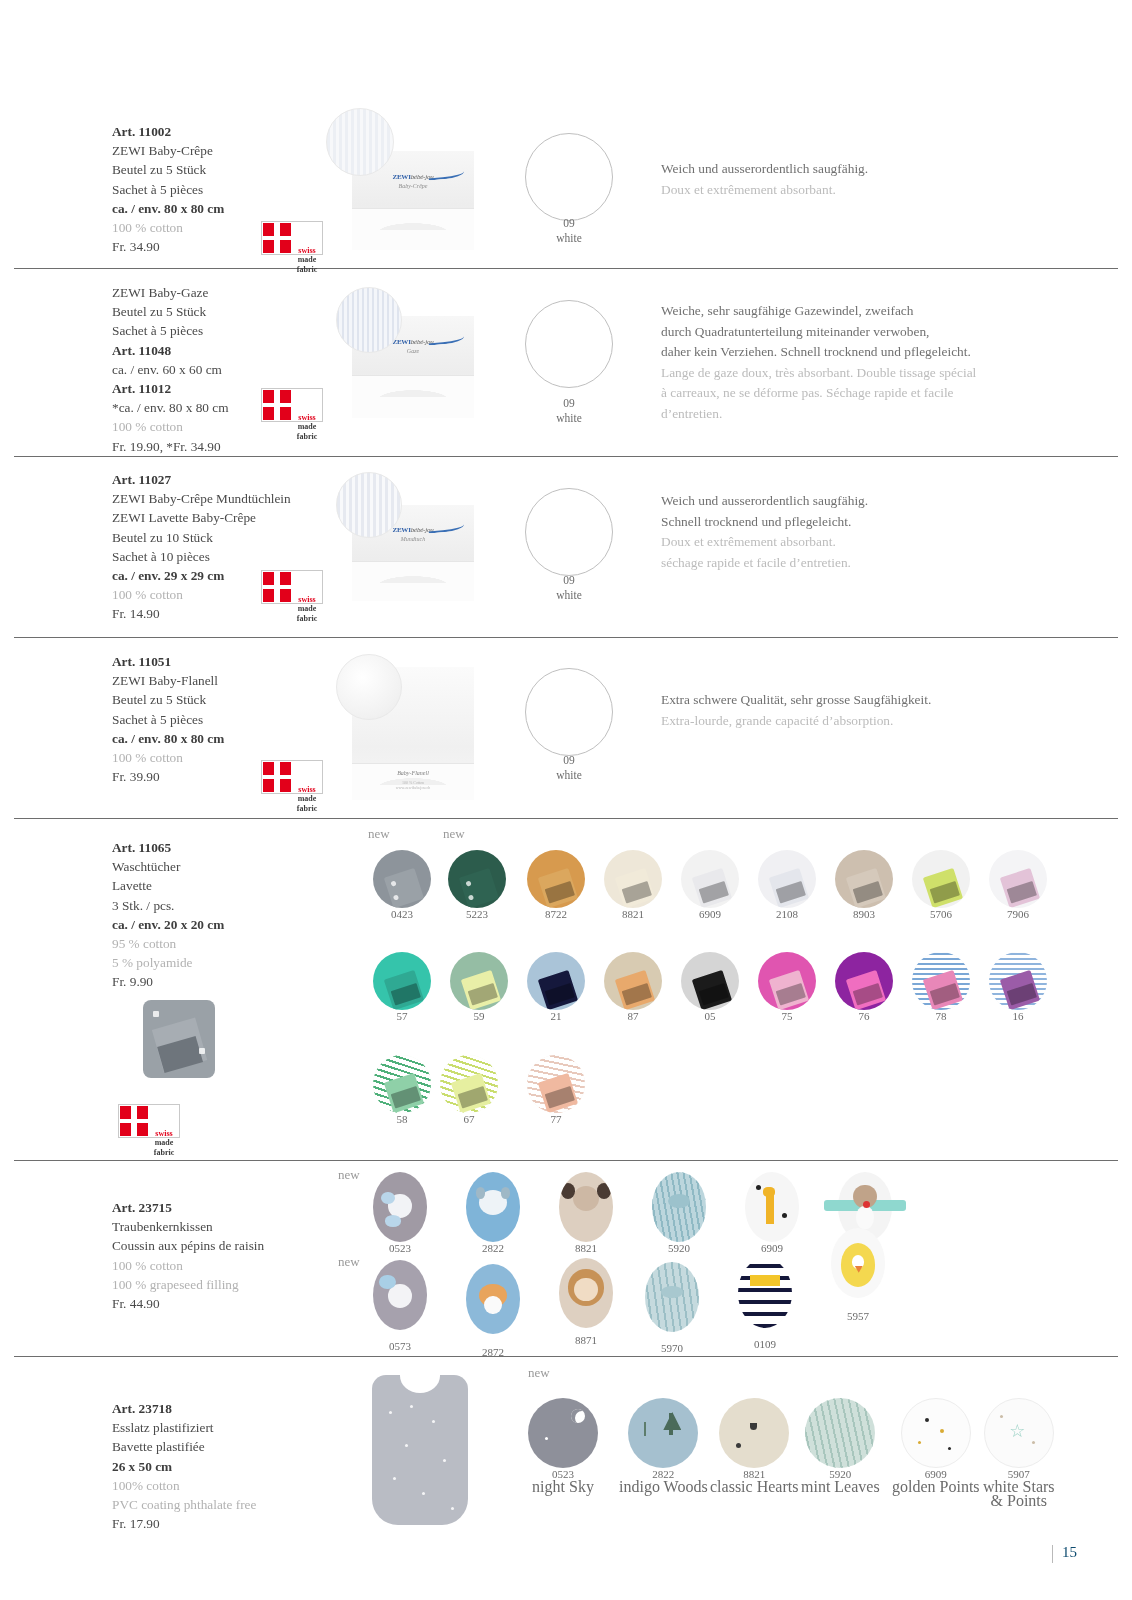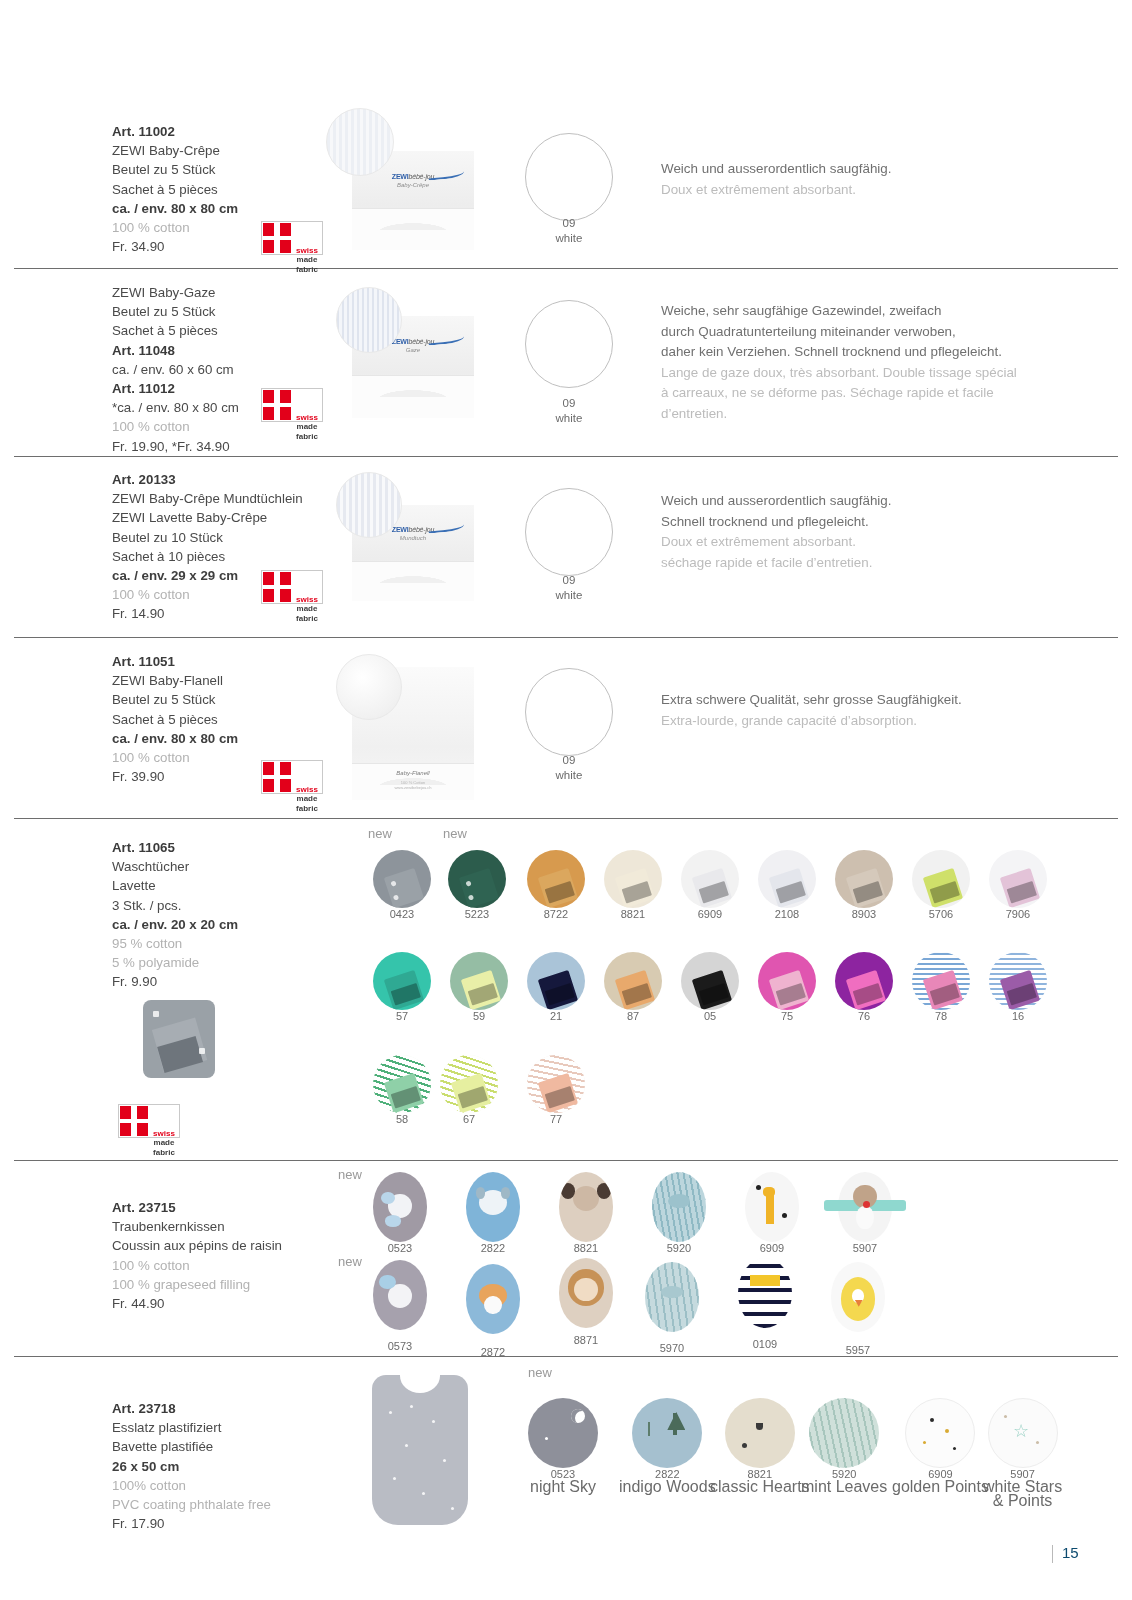--- a/index.html
+++ b/index.html
@@ -5,21 +5,21 @@
   * { box-sizing: border-box; }
   html, body { margin: 0; padding: 0; }
   body {
     width: 1132px; height: 1600px;
     background: #ffffff;
     font-family: "Liberation Sans", sans-serif;
     color: #6b6b6b;
     position: relative;
     overflow: hidden;
   }
-  .page { position: relative; width: 1132px; height: 1380px; }
+  .page { position: relative; width: 1132px; height: 1380px; font-family: Liberation Serif, serif; }
   .rule { position: absolute; left: 14px; width: 1104px; height: 1px; background: #6e6e6e; }
 
   .spec { position: absolute; font-size: 13.3px; line-height: 19.2px; color: #8a8a8a; white-space: nowrap; }
   .spec .b { font-weight: bold; color: #3b3b3b; }
   .spec .d { color: #4a4a4a; }
   .spec .dim { font-weight: bold; color: #3f3f3f; }
   .spec .light { color: #b2b2b2; }
 
   .desc { position: absolute; font-size: 13.4px; line-height: 20.5px; white-space: nowrap; }
   .desc .de { color: #707070; display: block; }
@@ -199,21 +199,21 @@
 durch Quadratunterteilung miteinander verwoben,
 daher kein Verziehen. Schnell trocknend und pflegeleicht.</span>
       <span class="fr" style="white-space:pre-line">Lange de gaze doux, très absorbant. Double tissage spécial
 à carreaux, ne se déforme pas. Séchage rapide et facile
 d’entretien.</span>
     </div>
   </div>
 
   <div>
     <div class="spec" style="left:112px; top:470px">
-      <div class="b">Art. 20133</div>
+      <div class="b">Art. 11027</div>
       <div class="d">ZEWI Baby-Crêpe Mundtüchlein</div>
       <div class="d">ZEWI Lavette Baby-Crêpe</div>
       <div class="d">Beutel zu 10 Stück</div>
       <div class="d">Sachet à 10 pièces</div>
       <div class="dim">ca. / env. 29 x 29 cm</div>
       <div class="light">100 % cotton</div>
       <div class="d">Fr. 14.90</div>
     </div>
 
     <div class="swiss" style="left:261px; top:570px">
@@ -566,21 +566,21 @@
       </div>
       <div class="code" style="margin-top:10px">5970</div>
     </div>
     <div class="swatch" style="left:738px; top:1258px">
       <div class="oval" style="background:#fbfbfb">
         <div class="stripes" style="background:repeating-linear-gradient(0deg,#14173a 0 4px,#fff 4px 12px); clip-path: polygon(0 0,100% 0,100% 100%,0 100%)"></div>
         <div style="position:absolute;left:22%;top:24%;width:56%;height:16%;background:#f3c52a"></div>
       </div>
       <div class="code" style="margin-top:10px">0109</div>
     </div>
-    <div class="swatch" style="left:831px; top:1262px">
+    <div class="swatch" style="left:831px; top:1228px">
       <div class="oval" style="background:#f8f8f8">
         <div style="position:absolute;left:18%;top:22%;width:64%;height:62%;background:#f4d84f;border-radius:50%"></div>
         <div style="position:absolute;left:38%;top:38%;width:24%;height:20%;background:#fff;border-radius:50%"></div>
         <div style="position:absolute;left:44%;top:54%;width:8px;height:7px;background:#e8803a;clip-path:polygon(0 0,100% 0,50% 100%)"></div>
       </div>
       <div class="code" style="margin-top:12px">5957</div>
     </div>
   </div>
 
   <div>

